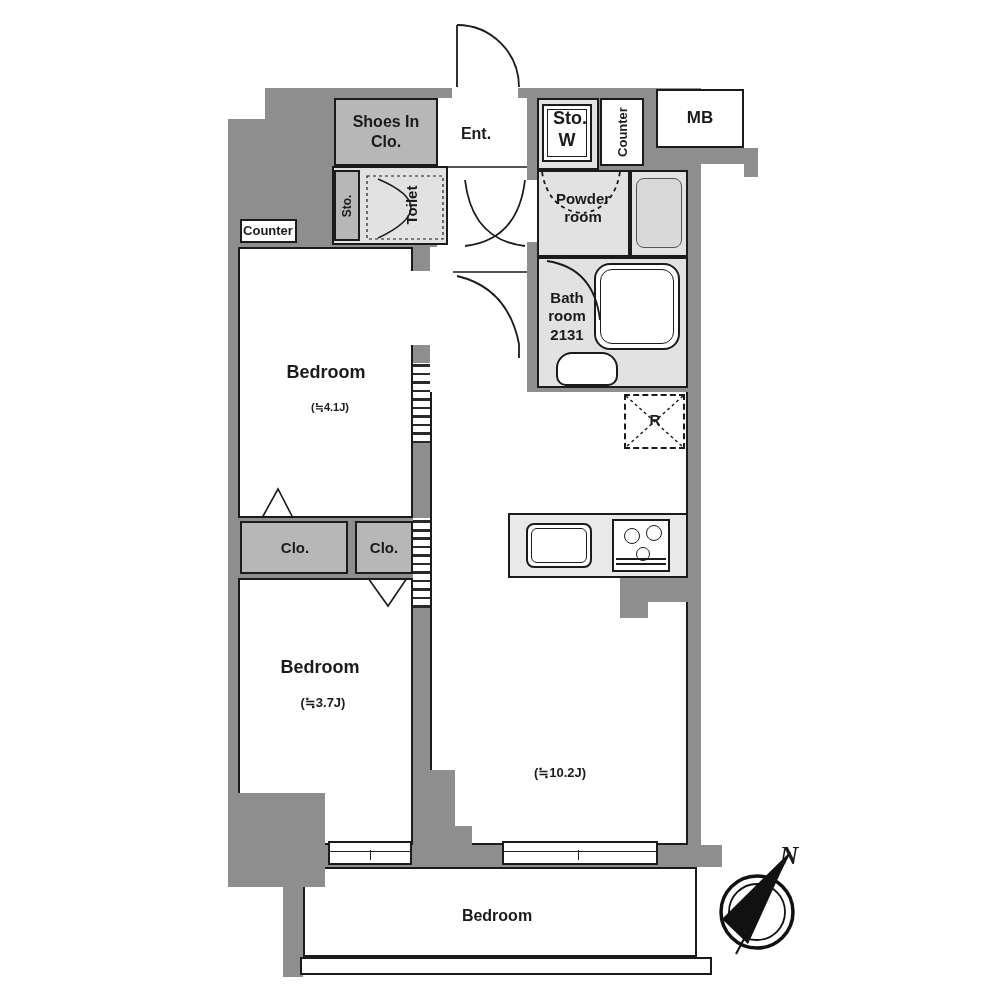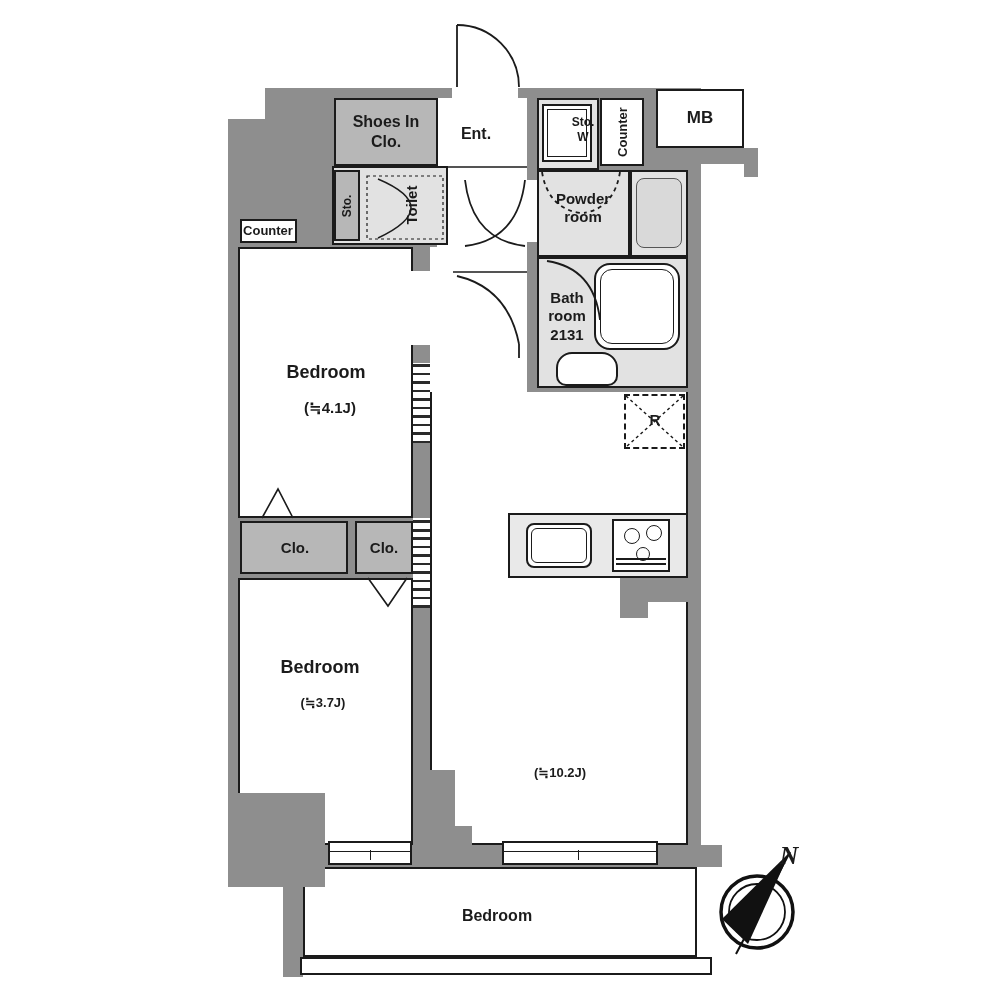--- a/index.html
+++ b/index.html
@@ -139,36 +139,36 @@
     <g>
       <circle cx="757" cy="912" r="36" fill="none" stroke="#111" stroke-width="3.5"></circle>
       <circle cx="757" cy="912" r="28" fill="none" stroke="#111" stroke-width="1.8"></circle>
       <line x1="736" y1="954" x2="790" y2="852" stroke="#111" stroke-width="2"></line>
       <polygon points="790,852 748,944 722,919" fill="#111"></polygon>
     </g>
   </svg>
 
   <div class="lbl z50" style="left:386px;top:132px;width:92px;font-size:16px">Shoes In Clo.</div>
   <div class="lbl z50" style="left:476px;top:134px;font-size:16px;white-space:nowrap">Ent.</div>
-  <div class="lbl z50" style="left:583px;top:130px;width:28px;font-size:12px">Sto. W</div>
+  <div class="lbl z50" style="left:567px;top:130px;width:28px;font-size:18px">Sto. W</div>
   <div class="vlbl z50" style="left:622px;top:132px;font-size:13px">Counter</div>
   <div class="lbl z50" style="left:700px;top:118px;font-size:17px;white-space:nowrap">MB</div>
   <div class="vlbl z50" style="left:411px;top:205px;font-size:15px">Toilet</div>
   <div class="vlbl z50" style="left:347px;top:206px;font-size:12px">Sto.</div>
   <div class="lbl z50" style="left:583px;top:208px;width:72px;font-size:15px">Powder room</div>
   <div class="lbl z50" style="left:567px;top:316px;width:56px;font-size:15px">
     <span style="display:block">Bath room</span>
     <span style="display:block">2131</span>
   </div>
   <div class="lbl z50" style="left:268px;top:231px;font-size:13px;white-space:nowrap">Counter</div>
   <div class="lbl z50" style="left:655px;top:420px;font-size:15px">R</div>
   <div class="lbl z50" style="left:295px;top:548px;font-size:15px;white-space:nowrap">Clo.</div>
   <div class="lbl z50" style="left:384px;top:548px;font-size:15px;white-space:nowrap">Clo.</div>
   <div class="lbl z50" style="left:326px;top:373px;font-size:18px;white-space:nowrap">Bedroom</div>
-  <div class="lbl z50" style="left:330px;top:408px;font-size:15px;white-space:nowrap">(≒4.1J)</div>
+  <div class="lbl z50" style="left:330px;top:408px;font-size:11px;white-space:nowrap">(≒4.1J)</div>
   <div class="lbl z50" style="left:320px;top:668px;font-size:18px;white-space:nowrap">Bedroom</div>
   <div class="lbl z50" style="left:323px;top:703px;font-size:13px;white-space:nowrap">(≒3.7J)</div>
   <div class="lbl z50" style="left:560px;top:773px;font-size:13px;white-space:nowrap">(≒10.2J)</div>
   <div class="lbl z50" style="left:497px;top:916px;font-size:16px;white-space:nowrap">Bedroom</div>
   <div class="lbl z50" style="left:789px;top:856px;font-size:26px;font-style:italic;font-family:'Liberation Serif','DejaVu Serif',serif">N</div>
 
 
 </div>
 
 </body></html>

